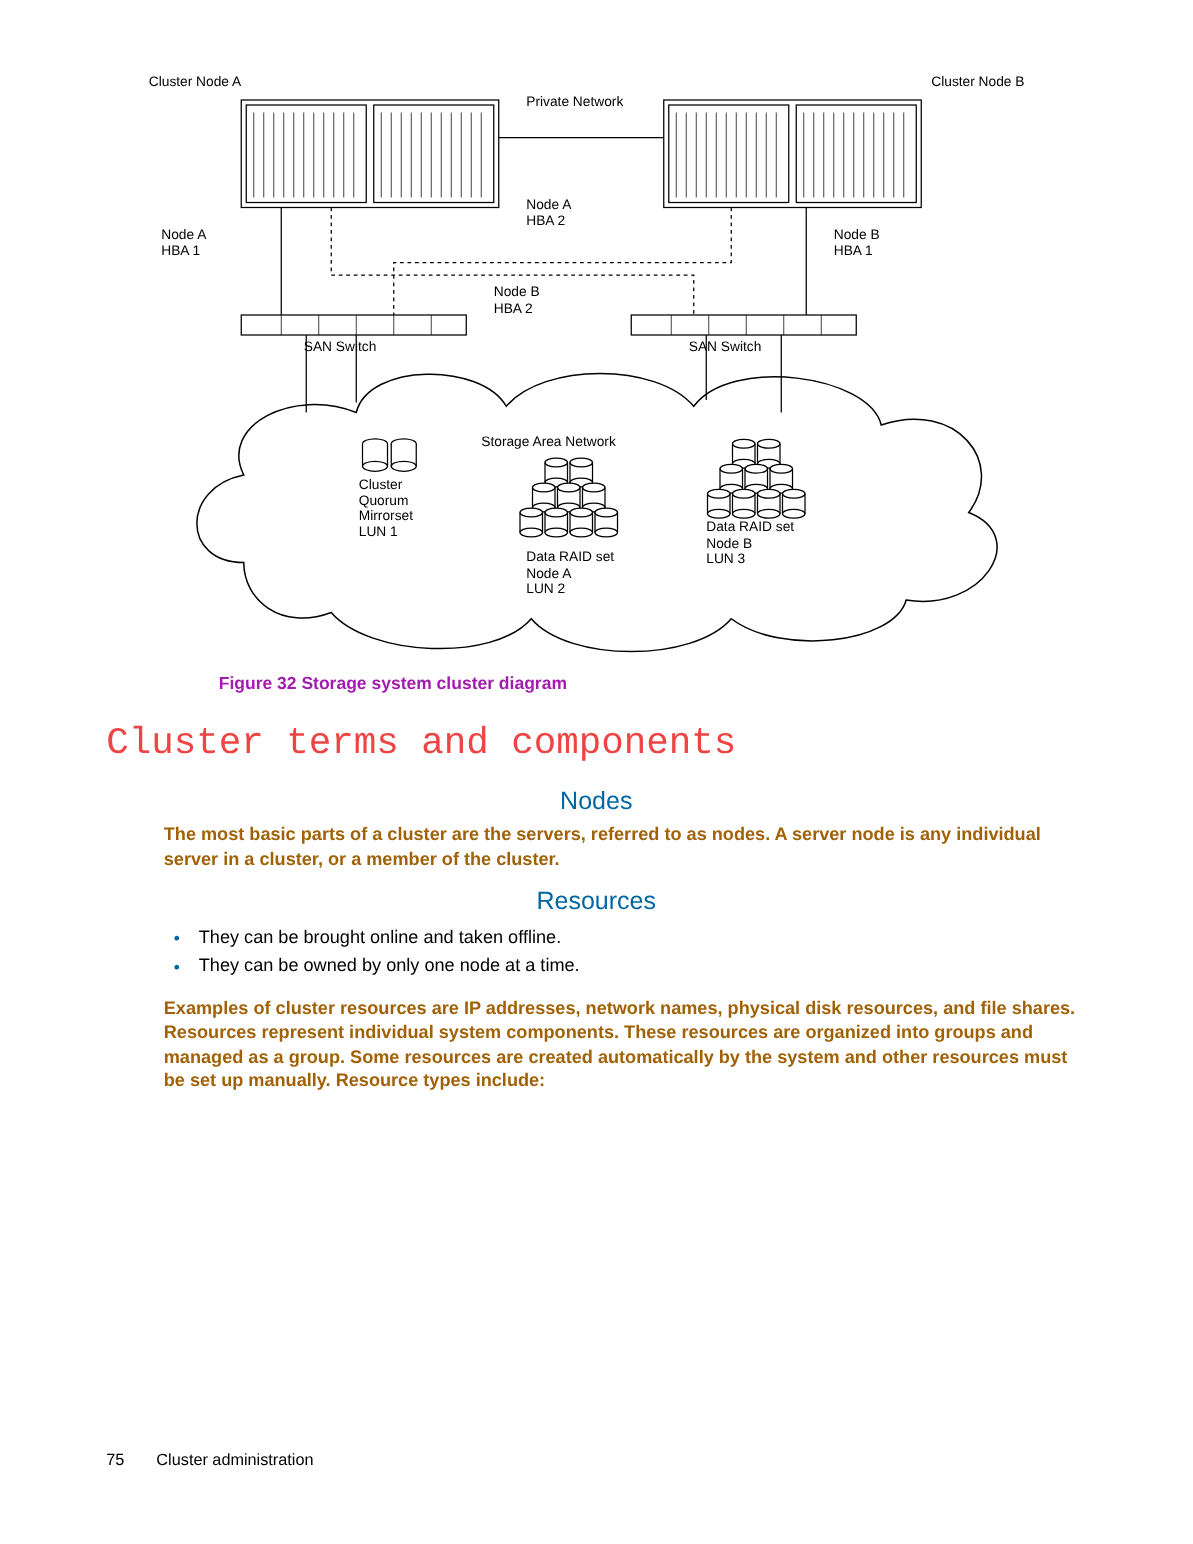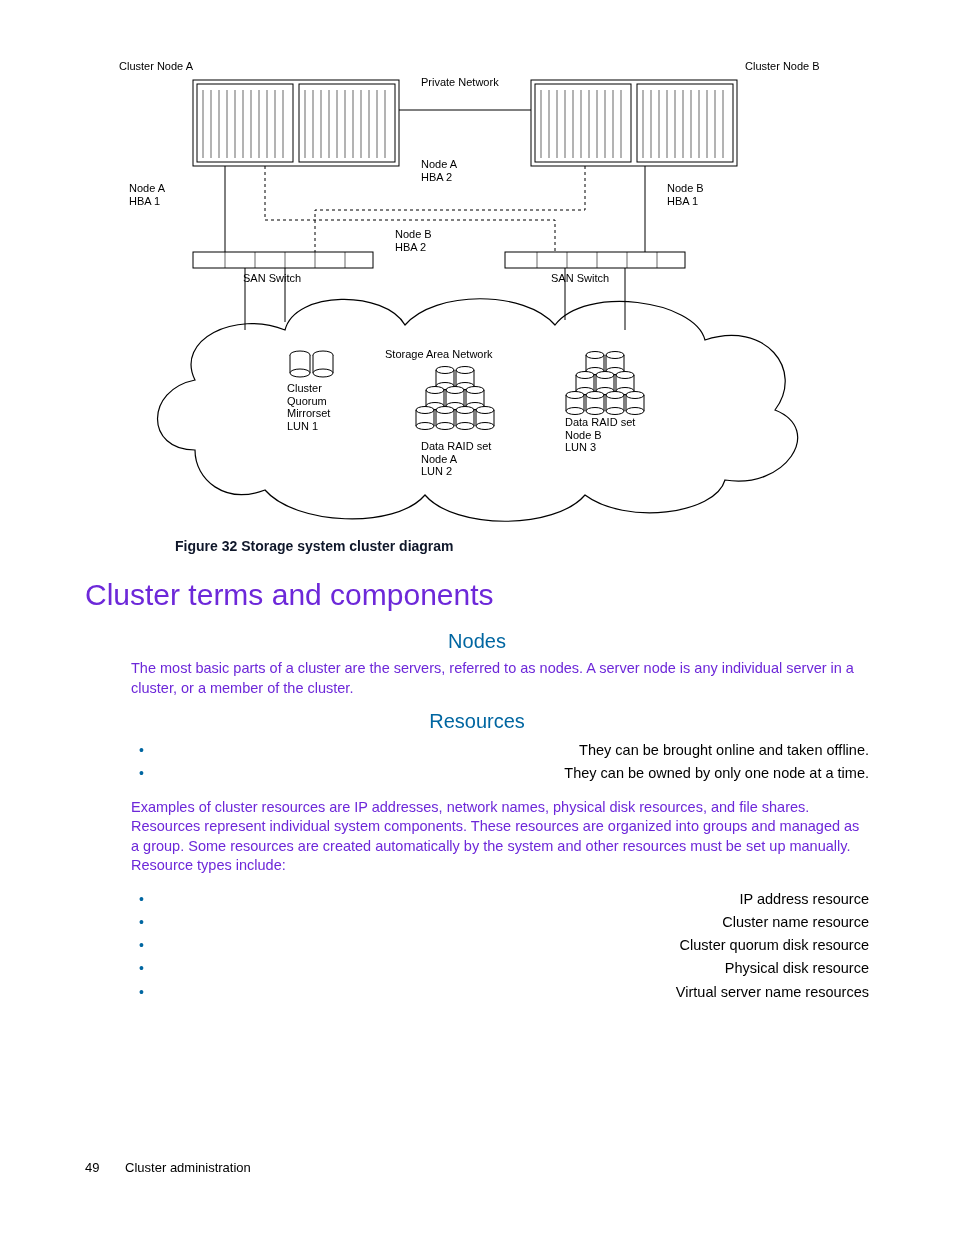--- a/index.html
+++ b/index.html
@@ -1,24 +1,24 @@
 <!DOCTYPE html>
 <html><head>
 <meta charset="utf-8">
 <style>
   html,body{margin:0;padding:0;background:#fff;font-family:Arial,Helvetica,sans-serif;color:#000;}
   .page{width:954px;height:1235px;position:relative;box-sizing:border-box;padding:60px 85px 40px 85px;}
   .diagram-area{position:relative;width:100%;height:470px;}
   .dlabel{position:absolute;font-size:11px;line-height:1.15;white-space:pre;}
-  .fig-caption{color:#0f172a;font-weight:bold;font-size:14px;margin:8px 0 24px 46px;padding-left:44px;}
-  h1{font-weight:normal;color:#6d28d9;font-size:30px;margin:0 0 18px 0;}
+  .fig-caption{color:#a21caf;font-weight:bold;font-size:14px;margin:8px 0 24px 46px;padding-left:44px;}
+  h1{font-weight:normal;color:#ef4444;font-size:30px;margin:0 0 18px 0;font-family:Liberation Mono, monospace;}
   h2{font-weight:normal;color:#0066a1;font-size:20px;margin:0 0 6px 0;text-align:center;}
-  .body-text{font-size:14.5px;line-height:1.35;margin:0 0 12px 0;color:#6d28d9;}
+  .body-text{font-size:14.5px;line-height:1.35;margin:0 0 12px 0;color:#a16207;font-weight:bold;}
   .indent{margin-left:46px;}
-  ul.bullets{list-style:none;padding:0;margin:0 0 12px 46px;text-align:right;}
+  ul.bullets{list-style:none;padding:0;margin:0 0 12px 46px;}
   ul.bullets li{font-size:14.5px;line-height:1.6;position:relative;padding-left:28px;}
   ul.bullets li::before{content:"•";color:#0066a1;position:absolute;left:8px;top:0;font-size:14px;}
   .footer{position:absolute;left:85px;bottom:60px;font-size:13px;}
   .footer .pn{margin-right:22px;}
   svg{position:absolute;left:0;top:0;}
 </style>
 </head>
 <body>
 
 <div class="page">
@@ -278,26 +278,19 @@
 
   <h2>Resources</h2>
 
   <ul class="bullets">
     <li>They can be brought online and taken offline.</li>
     <li>They can be owned by only one node at a time.</li>
   </ul>
 
   <p class="body-text indent">Examples of cluster resources are IP addresses, network names, physical disk resources, and file shares. Resources represent individual system components. These resources are organized into groups and managed as a group. Some resources are created automatically by the system and other resources must be set up manually. Resource types include:</p>
 
-  <ul class="bullets">
-    <li>IP address resource</li>
-    <li>Cluster name resource</li>
-    <li>Cluster quorum disk resource</li>
-    <li>Physical disk resource</li>
-    <li>Virtual server name resources</li>
-  </ul>
 
   <div class="footer">
-    <span class="pn">49</span>
+    <span class="pn">75</span>
     <span>Cluster administration</span>
   </div>
 
 </div>
 
 </body></html>

